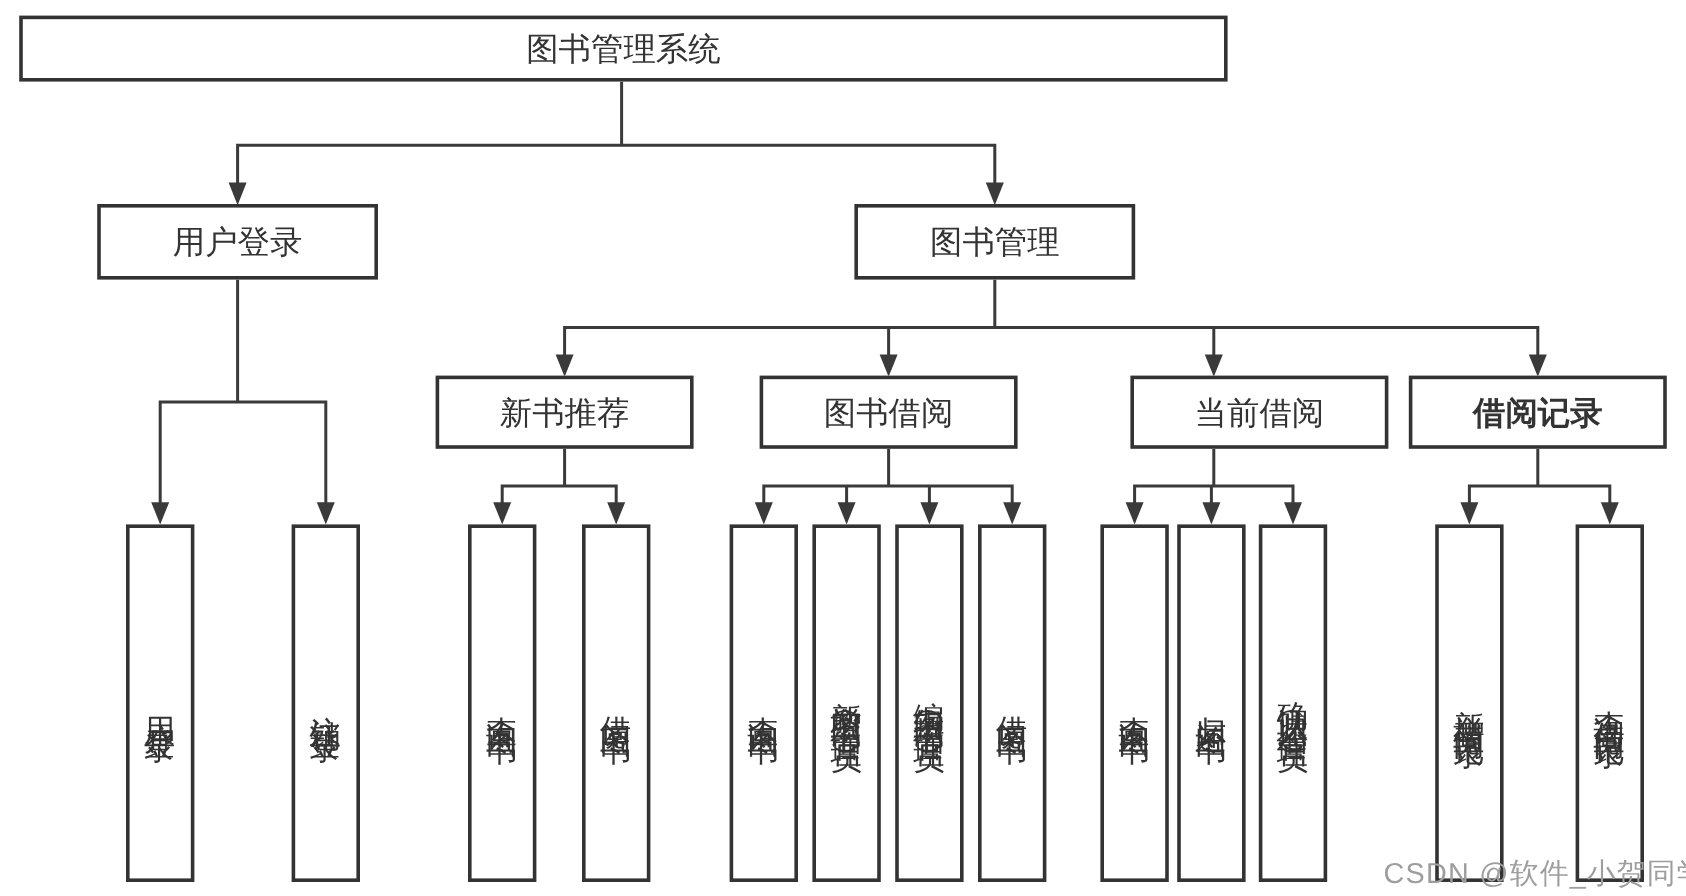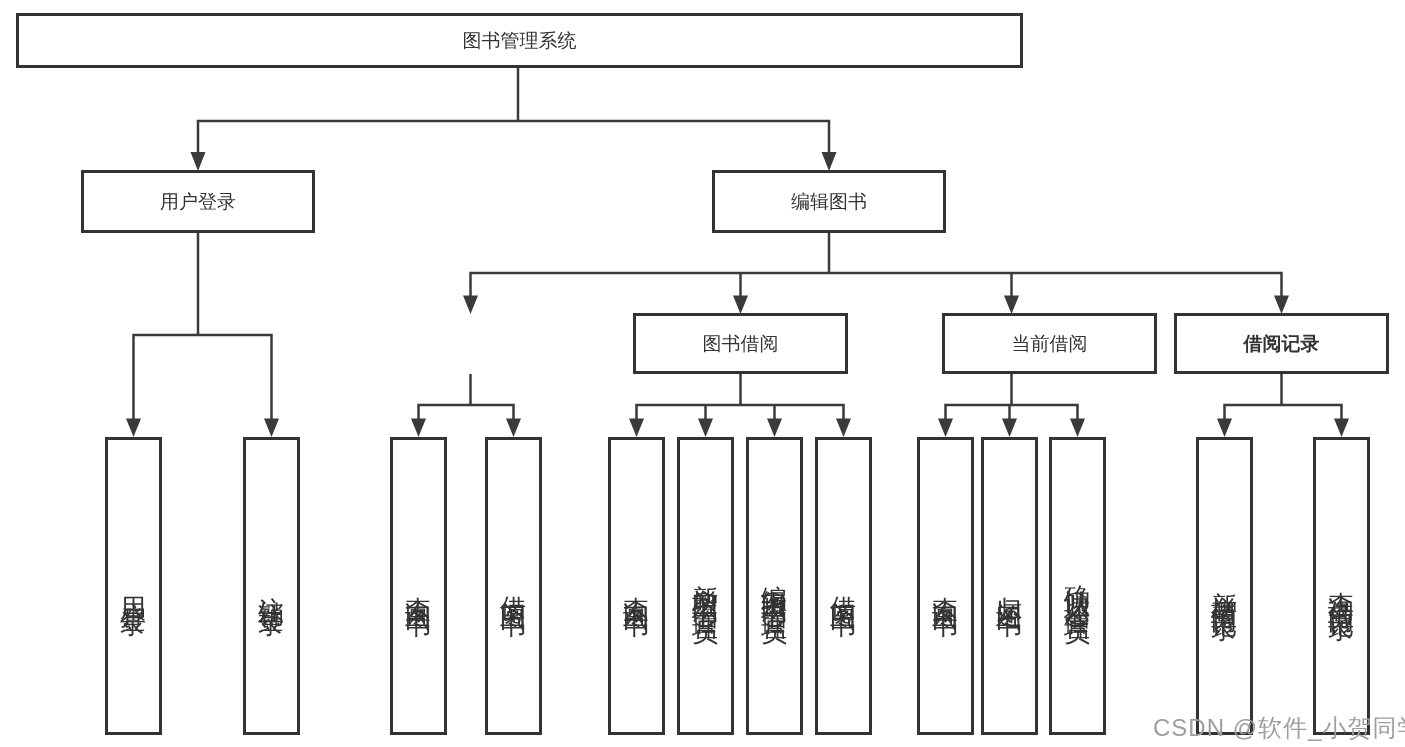--- a/index.html
+++ b/index.html
@@ -30,21 +30,21 @@
   .box {
     position: absolute;
     box-sizing: border-box;
     background: var(--box_bg, #ffffff);
     border: 3px solid var(--ink, #333333);
     color: var(--ink, #333333);
     display: flex;
     align-items: center;
     justify-content: center;
   }
-  .hbox { font-size: 19px; }
+  .hbox { font-size: 27px; }
   .hbox .htext { white-space: nowrap; }
   .vbox { z-index: 1; }
   .vtext {
     writing-mode: vertical-rl;
     text-orientation: mixed;
     font-size: 26px;
     line-height: 1;
     letter-spacing: 5px;
     white-space: nowrap;
   }
@@ -127,23 +127,26 @@
   </svg>
 
   <div class="box hbox" style="left:16px; top:13px; width:1007px; height:55px;">
     <span class="htext">图书管理系统</span>
   </div>
 
   <div class="box hbox" style="left:81px; top:170px; width:234px; height:63px;">
     <span class="htext">用户登录</span>
   </div>
   <div class="box hbox" style="left:712px; top:170px; width:234px; height:63px;">
-    <span class="htext">编辑图书</span>
-  </div>
-
+    <span class="htext">图书管理</span>
+  </div>
+
+  <div class="box hbox" style="left:363px; top:313px; width:215px; height:61px;">
+    <span class="htext">新书推荐</span>
+  </div>
   <div class="box hbox" style="left:633px; top:313px; width:215px; height:61px;text-align:center;">
     <span class="htext">图书借阅</span>
   </div>
   <div class="box hbox" style="left:942px; top:313px; width:215px; height:61px;">
     <span class="htext">当前借阅</span>
   </div>
   <div class="box hbox" style="left:1174px; top:313px; width:215px; height:61px;font-weight:bold;">
     <span class="htext">借阅记录</span>
   </div>
 

